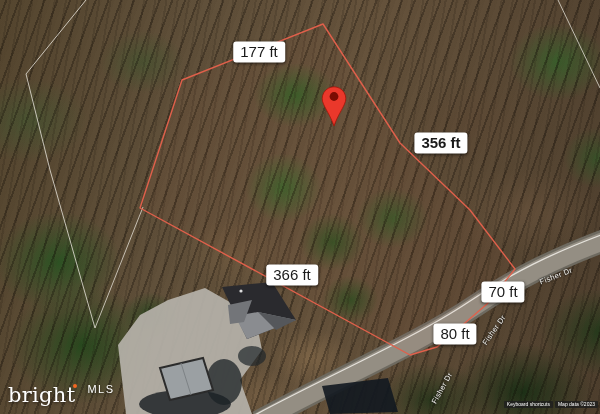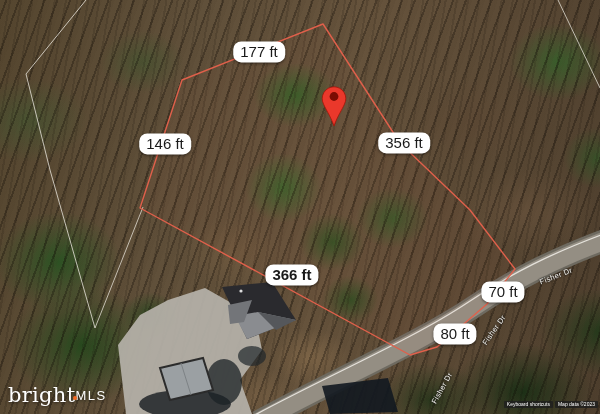--- a/index.html
+++ b/index.html
@@ -37,35 +37,35 @@
       radial-gradient(70px 50px at 232px 252px, rgba(116,92,64,.6), rgba(116,92,64,0) 70%),
       radial-gradient(55px 42px at 310px 358px, rgba(132,106,74,.75),rgba(132,106,74,0) 70%),
       radial-gradient(60px 42px at 255px 395px, rgba(124,99,70,.6), rgba(124,99,70,0) 70%),
       
       linear-gradient(100deg,#55462f 0%,#60503a 30%,#66533c 55%,#594834 80%,#4d3e2d 100%);
   }
   
   .dim-label{
     position:absolute;transform:translate(-50%,-50%);
     background:#ffffff;color:#1a1a1a;
-    font-size:15px;line-height:1.15;padding:2px 7px;border-radius:8px;
+    font-size:15px;line-height:1.15;padding:2px 7px;border-radius:3px;
     box-shadow:0 1px 3px rgba(0,0,0,.5);white-space:nowrap;
   }
   
   .road-label{
     position:absolute;color:#f6f5f0;font-size:7.5px;letter-spacing:.4px;
     text-shadow:0 0 2px rgba(30,30,30,.95),0 0 2px rgba(30,30,30,.9);
     white-space:nowrap;transform-origin:center;
   }
   
-  #watermark{position:absolute;left:8px;bottom:7px;display:flex;align-items:center;
+  #watermark{position:absolute;left:8px;bottom:7px;display:flex;align-items:flex-start;
     text-shadow:0 1px 3px rgba(0,0,0,.55);}
   #watermark .brand{font-family:"DejaVu Serif",serif;font-size:21px;color:#fff;letter-spacing:.3px;position:relative;}
   #watermark .spark{position:absolute;right:-2px;top:1px;width:4px;height:4px;border-radius:50%;background:#f26722;}
-  #watermark .mls{font-size:13px;color:#fff;letter-spacing:1.5px;margin-left:0;}
+  #watermark .mls{font-size:11px;color:#fff;letter-spacing:1.5px;margin-left:12px;}
   
   #attribution{position:absolute;right:2px;bottom:6px;display:flex;gap:2px;}
   #attribution .pill{background:rgba(30,30,30,.82);color:#fff;font-size:5px;line-height:1.1;
     padding:1px 3px;border-radius:1px;white-space:nowrap;}
   svg{position:absolute;inset:0;}
 </style>
 </head>
 <body>
 
 <div id="stage">
@@ -112,23 +112,22 @@
       <path d="M334,126 C330,115 326,110 323.5,104 A11.8,11.8 0 1 1 344.5,104 C342,110 338,115 334,126 Z" fill="#ea382b" stroke="#a31409" stroke-width="0.8"></path>
       <circle cx="334" cy="96.5" r="4.4" fill="#7a0c03"></circle>
     </g>
   </svg>
 
   <div class="road-label" style="left:556px;top:276px;transform:translate(-50%,-50%) rotate(-21deg);">Fisher Dr</div>
   <div class="road-label" style="left:494px;top:330px;transform:translate(-50%,-50%) rotate(-55deg);">Fisher Dr</div>
   <div class="road-label" style="left:442px;top:388px;transform:translate(-50%,-50%) rotate(-61deg);">Fisher Dr</div>
 
   <div class="dim-label" style="left:259px;top:52px;">177 ft</div>
-  <div class="dim-label" style="left:165px;top:144px;">146 ft</div>
-  <div class="dim-label" style="left:404px;top:143px;">356 ft</div>
-  <div class="dim-label" style="left:292px;top:275px;font-weight:bold;">366 ft</div>
+  <div class="dim-label" style="left:441px;top:143px;font-weight:bold;">356 ft</div>
+  <div class="dim-label" style="left:292px;top:275px;">366 ft</div>
   <div class="dim-label" style="left:503px;top:292px;text-align:right;">70 ft</div>
   <div class="dim-label" style="left:455px;top:334px;">80 ft</div>
 
   <div id="watermark">
     <span class="brand">bright</span>
     <span class="brand" style="width:0;">
         <span class="spark"></span>
       </span>
     <span class="mls">MLS</span>
   </div>

